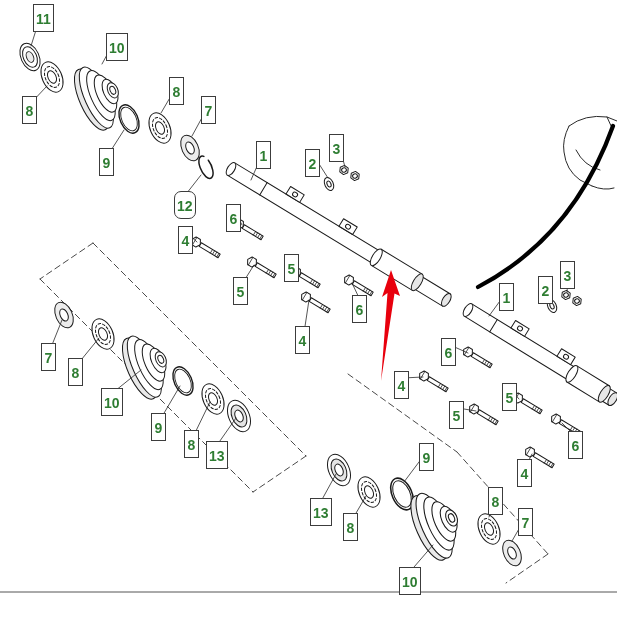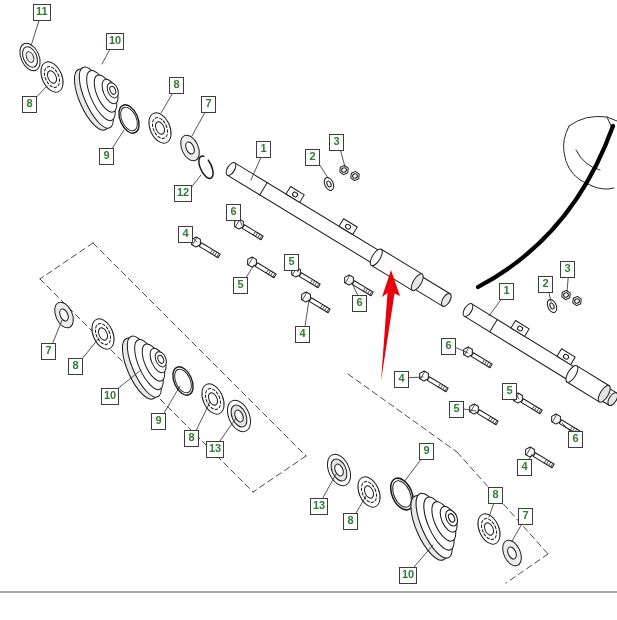--- a/index.html
+++ b/index.html
@@ -3,24 +3,24 @@
 <meta charset="utf-8">
 <style>
   html,body{margin:0;padding:0;background:#fff;}
   #stage{
     position:relative;width:617px;height:620px;background:#fff;overflow:hidden;
     font-family:"Liberation Sans","DejaVu Sans",sans-serif;
   }
   #art{position:absolute;left:0;top:0;}
   .callout{
     position:absolute;box-sizing:border-box;
-    min-width:15px;height:17px;line-height:12px;padding:0 2px;
+    min-width:15px;height:28px;line-height:12px;padding:8px 2px;
     border:1px solid var(--callout-border,#3c3c3c);
     background:#fff;color:var(--callout-text,#2e7d32);
-    font-size:11px;font-weight:bold;text-align:center;cursor:pointer;
+    font-size:14px;font-weight:bold;text-align:center;cursor:pointer;
   }
   .leader{stroke:#2a2a2a;stroke-width:0.8;}
   .dash{stroke:#4a4a4a;stroke-width:1;stroke-dasharray:6 4;fill:none;}
 </style>
 </head>
 <body>
 
 <div id="stage">
   <svg id="art" width="617" height="620" viewBox="0 0 617 620" stroke-linejoin="round" stroke-linecap="round">
     <defs>
@@ -218,21 +218,21 @@
 
     <line x1="0" y1="592" x2="617" y2="592" stroke="#555" stroke-width="1"></line>
   </svg>
 
 <div class="callout" style="left: 33px; top: 4px;">11</div>
     <div class="callout" style="left: 22px; top: 96px;">8</div>
     <div class="callout" style="left: 106px; top: 33px;">10</div>
     <div class="callout" style="left: 99px; top: 148px;">9</div>
     <div class="callout" style="left: 169px; top: 77px;">8</div>
     <div class="callout" style="left: 201px; top: 96px;">7</div>
-    <div class="callout" style="left: 174px; top: 185px;">12</div>
+    <div class="callout" style="left: 174px; top: 191px; border-radius: 7px;">12</div>
     <div class="callout" style="left: 256px; top: 141px;">1</div>
     <div class="callout" style="left: 305px; top: 149px;">2</div>
     <div class="callout" style="left: 329px; top: 134px;">3</div>
     <div class="callout" style="left: 226px; top: 204px;">6</div>
     <div class="callout" style="left: 178px; top: 226px;">4</div>
     <div class="callout" style="left: 233px; top: 277px;">5</div>
     <div class="callout" style="left: 284px; top: 254px;">5</div>
     <div class="callout" style="left: 352px; top: 295px;">6</div>
     <div class="callout" style="left: 295px; top: 326px;">4</div>
     <div class="callout" style="left: 499px; top: 283px;">1</div>

